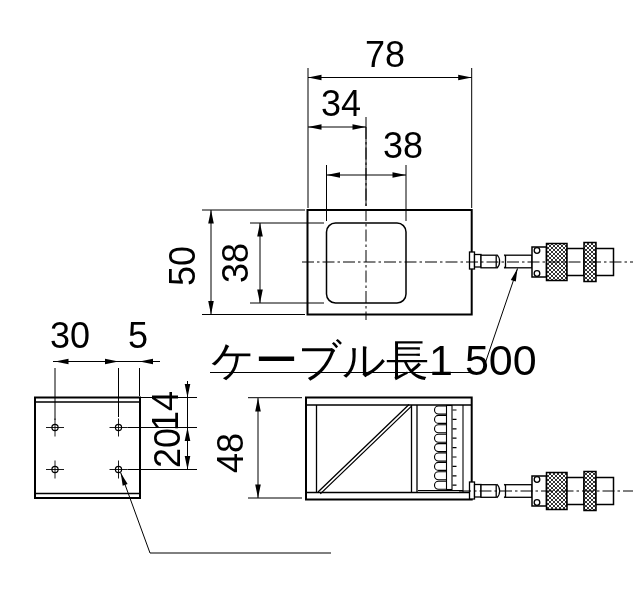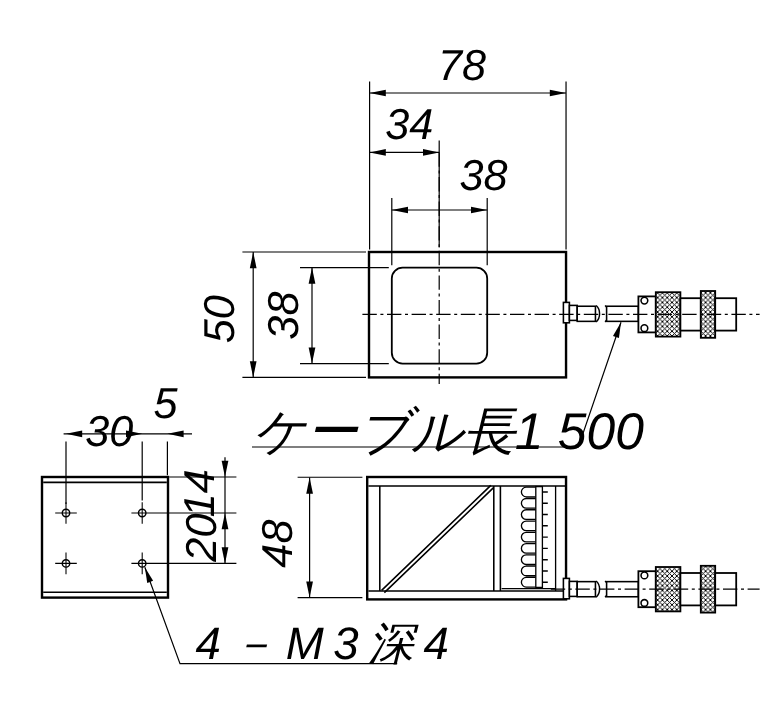--- a/index.html
+++ b/index.html
@@ -1,19 +1,19 @@
 <!DOCTYPE html>
 <html><head>
 <meta charset="utf-8">
 <style>
   html,body{margin:0;padding:0;background:#fff;}
   .canvas{
     position:relative;width:640px;height:593px;background:#ffffff;
     font-family:"Liberation Sans","DejaVu Sans",sans-serif;
-    color:#000;overflow:hidden;font-style:italic;
+    color:#000;overflow:hidden;
   }
   .canvas svg{position:absolute;left:0;top:0;}
   .lbl{
     position:absolute;transform:translate(-50%,-50%);
     font-size:36px;line-height:1;color:#000;white-space:pre;
   }
   .rot{transform:translate(-50%,-50%) rotate(-90deg);}
   .note{
     position:absolute;font-size:43px;line-height:1;color:#000;white-space:pre;
   }
@@ -176,22 +176,21 @@
     </g>
 
   </g>
 </svg>
 
 <span class="lbl" style="left:385px;top:55px;">78</span>
 <span class="lbl" style="left:341px;top:104px;">34</span>
 <span class="lbl" style="left:403px;top:146px;">38</span>
 <span class="lbl rot" style="left:183px;top:266px;">50</span>
 <span class="lbl rot" style="left:236px;top:263px;">38</span>
-<span class="lbl" style="left:91px;top:336px;margin-top:24px;">30</span>
+<span class="lbl" style="left:70px;top:336px;">30</span>
 <span class="lbl" style="left:138px;top:336px;">5</span>
 <span class="lbl rot" style="left:166px;top:411px;">14</span>
 <span class="lbl rot" style="left:168px;top:448px;">20</span>
 <span class="lbl rot" style="left:231px;top:453px;">48</span>
 
 <span class="note" style="left:211px;top:339px;">ケーブル長1 500</span>
-<span class="note note-m3" style="left:163px;top:518px;">4－M3深4</span>
 
 </div>
 
 </body></html>

